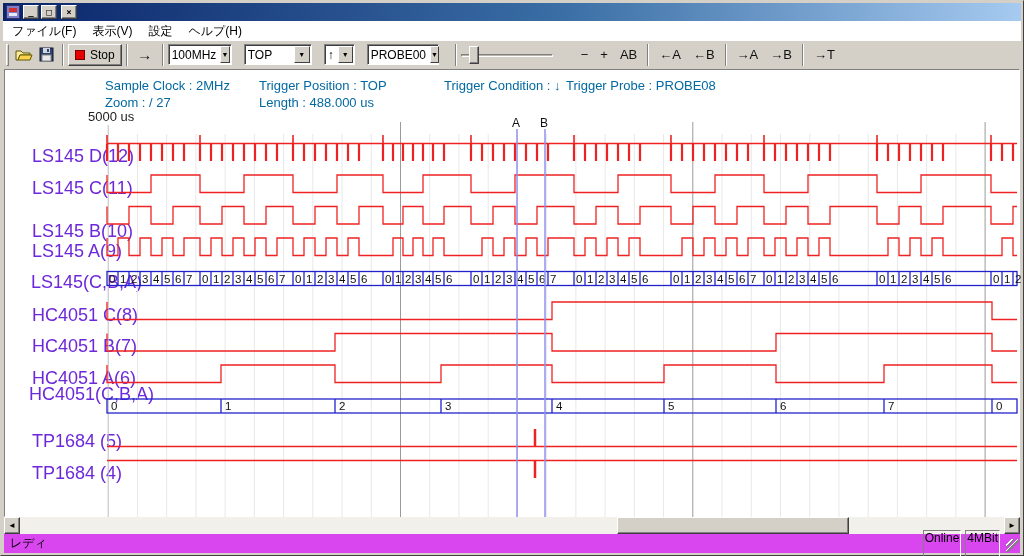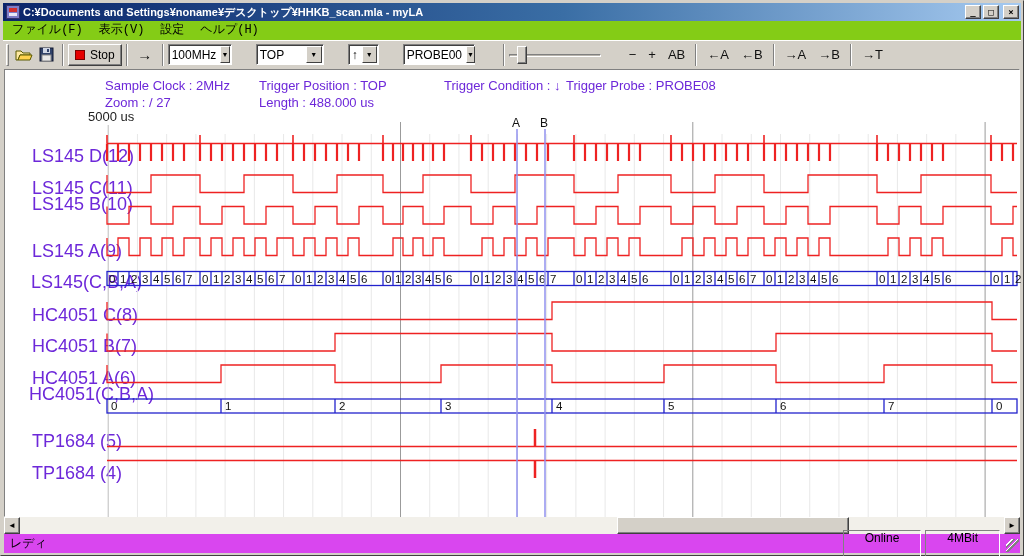--- a/index.html
+++ b/index.html
@@ -9,62 +9,61 @@
   
   .titlebar { height:18px; background:linear-gradient(90deg,#0a246a,#3a6ea5 55%,#a6caf0); display:flex; align-items:center; padding:0 2px; }
   .appicon { width:14px; height:14px; margin:0 3px 0 1px; background:#7d7dc8; border:1px solid #30306a; position:relative; }
   .appicon::after { content:""; position:absolute; left:2px; top:2px; width:8px; height:4px; background:#d03030; }
   .appicon::before { content:""; position:absolute; left:2px; bottom:2px; width:8px; height:3px; background:#e8e8f8; }
   .titletext { color:#fff; font-size:11px; font-weight:bold; letter-spacing:0; white-space:nowrap; overflow:hidden; flex:1; }
   .winbtns { display:flex; gap:2px; }
   .wbtn { width:16px; height:14px; background:#d4d0c8; border:1px solid; border-color:#fff #404040 #404040 #fff; box-shadow:inset -1px -1px 0 #808080; font-size:9px; line-height:12px; text-align:center; font-weight:bold; color:#000; font-family:"DejaVu Sans Mono",monospace; }
   .wbtn.close { margin-left:2px; }
   
-  .menubar { height:19px; display:flex; align-items:flex-end; padding-left:1px; background:#84cc16;font-family:Liberation Mono, monospace; }
+  .menubar { height:19px; display:flex; align-items:flex-start; padding-left:1px; background:#ffffff; }
   .menuitem { font-size:12px; padding:2px 8px; color:#000; }
   
   .toolbar { height:28px; background:#d4d0c8; border-top:1px solid #fff; display:flex; align-items:center; position:relative; }
   .grip { width:3px; height:22px; border:1px solid; border-color:#fff #808080 #808080 #fff; margin:0 3px; }
   .sep { width:2px; height:22px; border-left:1px solid #808080; border-right:1px solid #fff; margin:0 4px; }
   .tbtn { width:23px; height:22px; display:flex; align-items:center; justify-content:center; }
   .pushbtn { height:22px; display:flex; align-items:center; padding:0 6px; border:1px solid; border-color:#fff #404040 #404040 #fff; box-shadow:inset -1px -1px 0 #808080, inset 1px 1px 0 #d4d0c8; background:#d4d0c8; font-size:12px; gap:5px; }
   .stopsq { width:10px; height:10px; background:#e60000; border:1px solid #7a0000; }
   .arrowbtn { font-size:15px; font-weight:bold; color:#111; width:26px; text-align:center; }
-  .combo { height:21px; background:#fff; border:1px solid; border-color:#808080 #fff #fff #808080; box-shadow:inset 1px 1px 0 #404040; display:flex; align-items:center; margin-right:24px; }
+  .combo { height:21px; background:#fff; border:1px solid; border-color:#808080 #fff #fff #808080; box-shadow:inset 1px 1px 0 #404040; display:flex; align-items:center; margin-right:12px; }
   .combo .val { font-size:12px; padding:0 3px; flex:1; white-space:nowrap; }
   .combo .drop { width:16px; height:17px; margin:1px; background:#d4d0c8; border:1px solid; border-color:#fff #404040 #404040 #fff; font-size:7px; text-align:center; line-height:15px; color:#000; }
   .slider { position:relative; width:100px; height:22px; }
   .slider .track { position:absolute; left:0; right:8px; top:10px; height:3px; border:1px solid; border-color:#808080 #fff #fff #808080; background:#b8b4ac; }
   .slider .thumb { position:absolute; left:8px; top:2px; width:10px; height:18px; background:#d4d0c8; border:1px solid; border-color:#fff #404040 #404040 #fff; box-shadow:inset -1px -1px 0 #808080; }
   .txtbtn { font-size:13px; color:#111; padding:3px 6px; white-space:nowrap; }
   
   #client { position:absolute; left:3px; right:3px; top:68px; bottom:38px; background:#fff; border:1px solid; border-color:#808080 #fff #fff #808080; overflow:hidden; }
-  .infotext { position:absolute; font-size:13px; color:#6d28d9; white-space:nowrap; }
+  .infotext { position:absolute; font-size:13px; color:#0369a1; white-space:nowrap; }
   .chlabel { position:absolute; left:31px; font-size:18px; color:#6d28d9; white-space:nowrap; }
   #wavesvg { position:absolute; left:0; top:0; pointer-events:none; }
   .cursorlabel { position:absolute; font-size:12px; color:#111; }
   
   .hscroll { position:absolute; left:3px; right:3px; bottom:21px; height:17px; background:#f2f0ea; display:flex; }
   .sbtn { width:16px; height:17px; background:#d4d0c8; border:1px solid; border-color:#fff #404040 #404040 #fff; box-shadow:inset -1px -1px 0 #808080; font-size:8px; text-align:center; line-height:15px; color:#000; }
   .sthumb { position:absolute; left:597px; width:232px; top:0; height:17px; background:#d4d0c8; border:1px solid; border-color:#fff #404040 #404040 #fff; box-shadow:inset -1px -1px 0 #808080; }
   
   .statusbar { position:absolute; left:3px; right:3px; bottom:2px; height:19px; background:#d946ef; display:flex; align-items:center; font-size:12px; }
   .statustext { flex:1; padding-left:6px; color:#000; }
-  .spanel { border:1px solid; border-color:#808080 #fff #fff #808080; font-size:12px; padding:0 21px; height:28px; line-height:15px; margin-right:4px; color:#000; }
+  .spanel { border:1px solid; border-color:#808080 #fff #fff #808080; font-size:12px; padding:0 1px; height:28px; line-height:15px; margin-right:4px; color:#000; }
   .gripcorner { width:13px; height:13px; margin:3px 1px 0 2px; background:
     linear-gradient(135deg, transparent 0 4px, #fff 4px 5px, #808080 5px 7px, transparent 7px 8px, #fff 8px 9px, #808080 9px 11px, transparent 11px); }
 </style>
 </head>
 <body>
 
 <div id="win">
 
   <div class="titlebar">
     <div class="appicon"></div>
-    <div class="titletext">C:¥Documents and Settings¥noname¥デスクトップ¥HHKB_scan.mla - myLA</div>
     <div class="winbtns">
       <div class="wbtn">_</div>
       <div class="wbtn">□</div>
       <div class="wbtn close">×</div>
     </div>
   </div>
 
   <div class="menubar">
     <div class="menuitem">ファイル(F)</div>
     <div class="menuitem">表示(V)</div>
@@ -138,21 +137,21 @@
   <div class="infotext" style="left:565px; top:77px">Trigger Probe : PROBE08</div>
   <div class="infotext" style="left:104px; top:94px">Zoom : /  27</div>
   <div class="infotext" style="left:258px; top:94px">Length : 488.000 us</div>
   <div class="infotext" style="left:87px; top:108px; font-size:13px; color:#222">5000 us</div>
 
   <div class="cursorlabel" style="left:511px; top:115px">A</div>
   <div class="cursorlabel" style="left:539px; top:115px">B</div>
 
   <div class="chlabel" style="top:145px">LS145 D(12)</div>
   <div class="chlabel" style="top:176.5px">LS145 C(11)</div>
-  <div class="chlabel" style="top:193px">LS145 B(10)</div>
+  <div class="chlabel" style="top:220px">LS145 B(10)</div>
   <div class="chlabel" style="top:239.5px">LS145 A(9)</div>
   <div class="chlabel" style="top:271px; left:30px">LS145(C,B,A)</div>
   <div class="chlabel" style="top:303.5px">HC4051 C(8)</div>
   <div class="chlabel" style="top:335px">HC4051 B(7)</div>
   <div class="chlabel" style="top:366.5px">HC4051 A(6)</div>
   <div class="chlabel" style="top:383px; left:28px">HC4051(C,B,A)</div>
   <div class="chlabel" style="top:430px">TP1684 (5)</div>
   <div class="chlabel" style="top:462px">TP1684 (4)</div>
 
   <svg id="wavesvg" width="1024" height="556">

